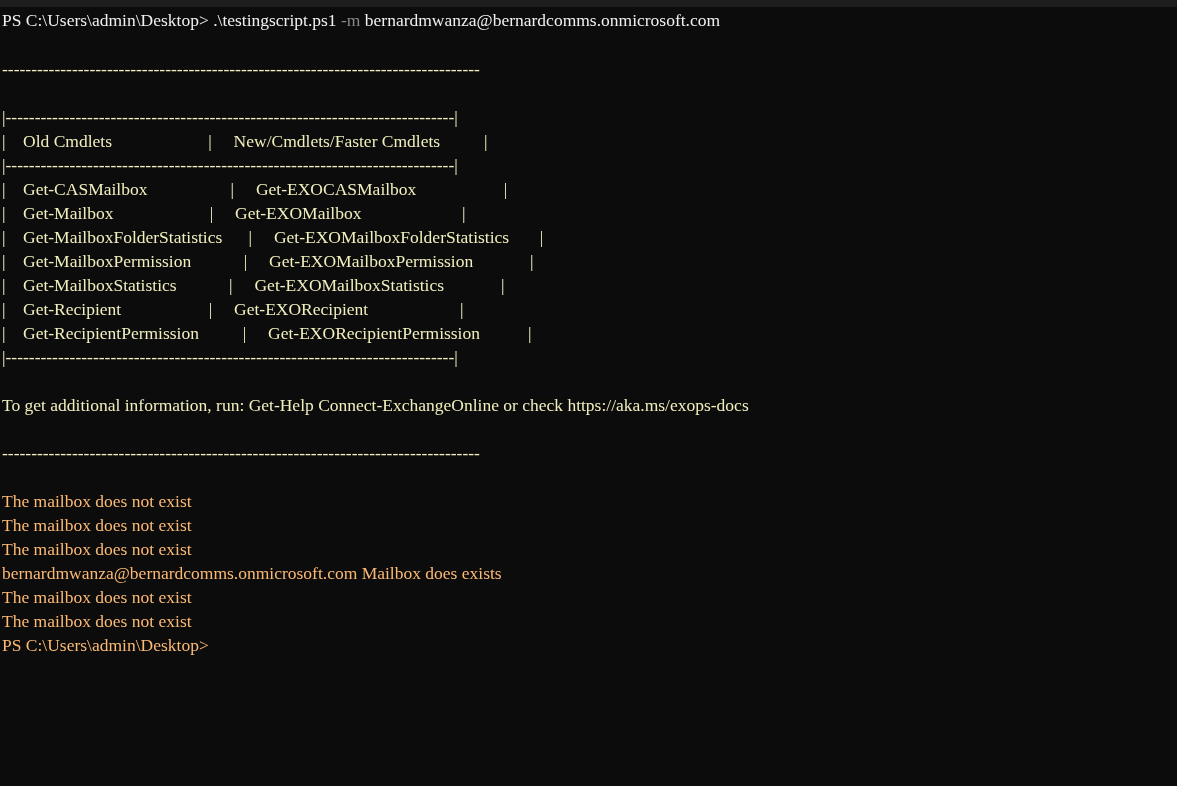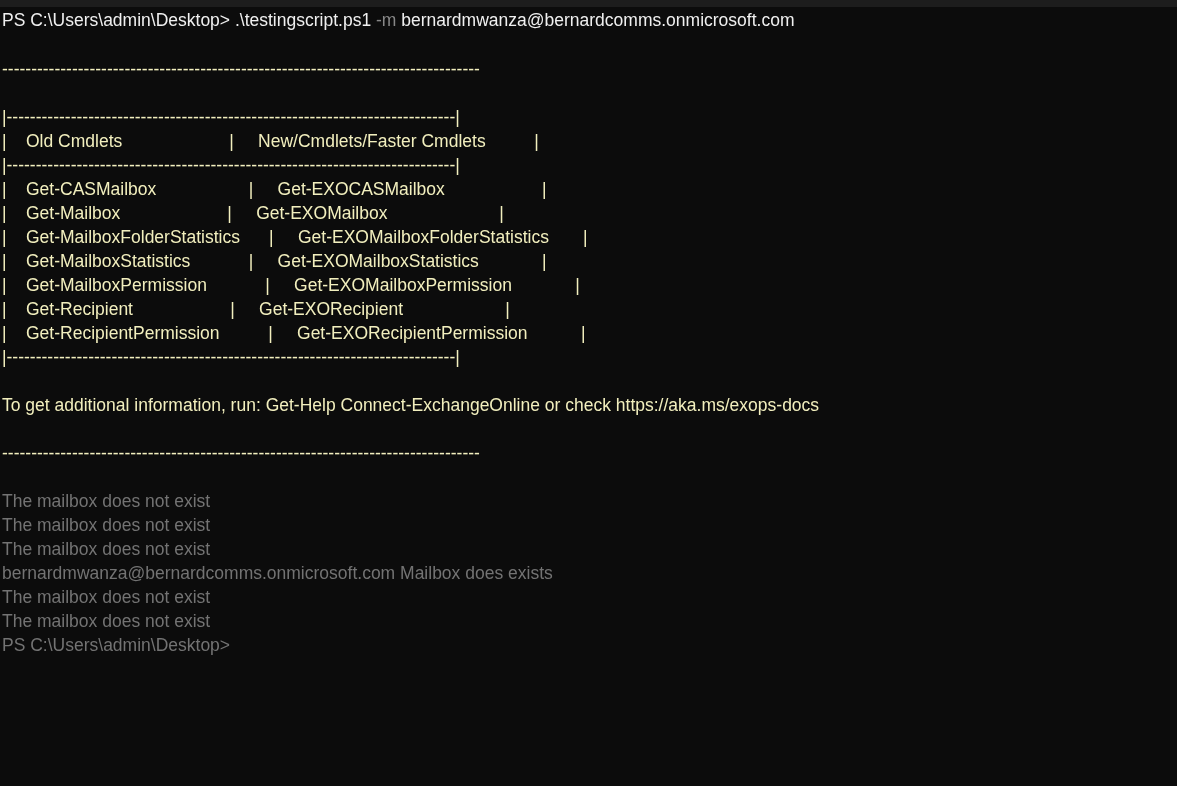--- a/index.html
+++ b/index.html
@@ -44,24 +44,24 @@
 
   .line {
     height: 24px;
     line-height: 24px;
     font-size: 17.5px;
     letter-spacing: 0px;
     white-space: pre;
     color: #f2efbe;
     padding-left: 2px;
     box-sizing: border-box;
-    font-family: Liberation Sans, sans-serif;
+    font-family: Liberation Serif, serif;
   }
 
-  .line.white { color: #737373; }
+  .line.white { color: #fdba74; }
   .line.blank { color: transparent; }
 
   .seg { white-space: pre; }
   .seg.white { color: #f0f0f0; }
   .seg.dim { color: #878787; }
 
   
   .line.first { height: 26px; line-height: 26px; }
 </style>
 </head>
@@ -82,22 +82,22 @@
 
     <div class="line blank">&nbsp;</div>
 
     <div class="line">|-----------------------------------------------------------------------------|</div>
     <div class="line">|    Old Cmdlets                      |     New/Cmdlets/Faster Cmdlets          |</div>
     <div class="line">|-----------------------------------------------------------------------------|</div>
 
     <div class="line">|    Get-CASMailbox                   |     Get-EXOCASMailbox                    |</div>
     <div class="line">|    Get-Mailbox                      |     Get-EXOMailbox                       |</div>
     <div class="line">|    Get-MailboxFolderStatistics      |     Get-EXOMailboxFolderStatistics       |</div>
+    <div class="line">|    Get-MailboxPermission            |     Get-EXOMailboxPermission             |</div>
     <div class="line">|    Get-MailboxStatistics            |     Get-EXOMailboxStatistics             |</div>
-    <div class="line">|    Get-MailboxPermission            |     Get-EXOMailboxPermission             |</div>
     <div class="line">|    Get-Recipient                    |     Get-EXORecipient                     |</div>
     <div class="line">|    Get-RecipientPermission          |     Get-EXORecipientPermission           |</div>
 
     <div class="line">|-----------------------------------------------------------------------------|</div>
 
     <div class="line blank">&nbsp;</div>
 
     <div class="line">To get additional information, run: Get-Help Connect-ExchangeOnline or check https://aka.ms/exops-docs</div>
 
     <div class="line blank">&nbsp;</div>

